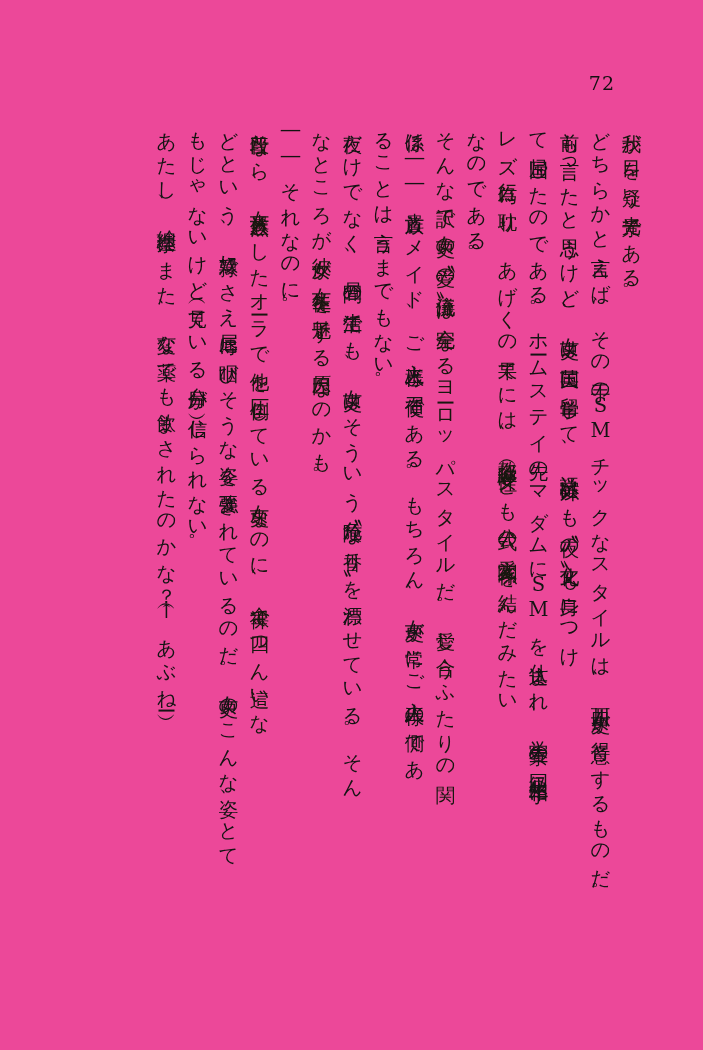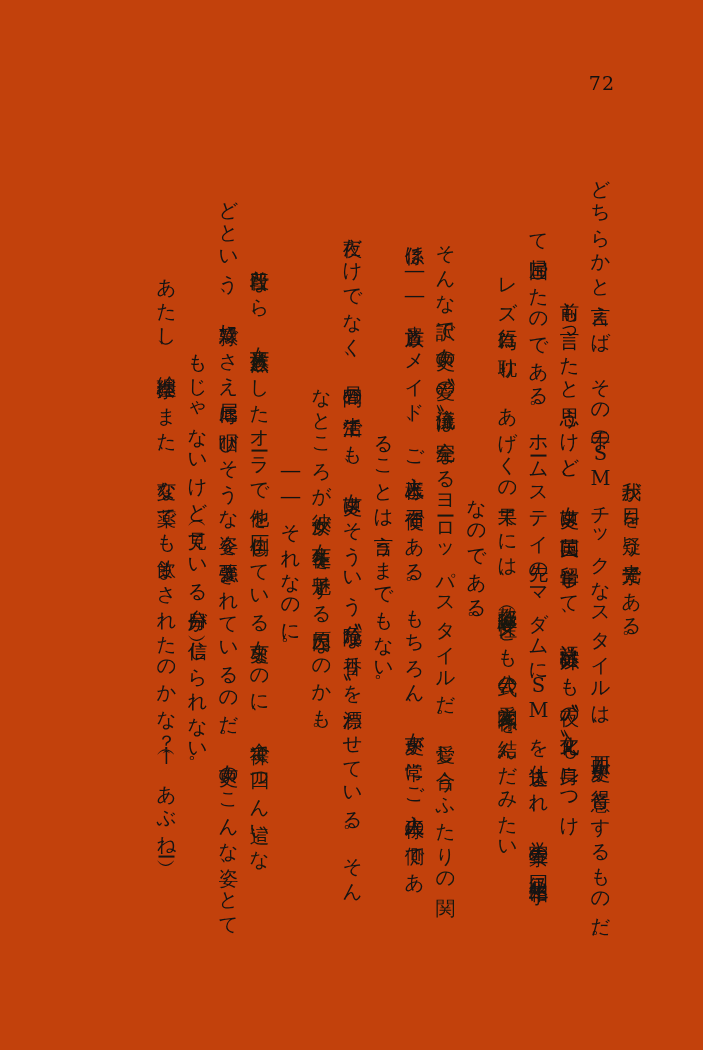--- a/index.html
+++ b/index.html
@@ -11,22 +11,21 @@
     width: 703px;
     height: 1050px;
     position: relative;
     font-family: "DejaVu Serif", "Liberation Serif", serif;
     color: #1a1a1a;
     overflow: hidden;
   }
   .page {
     position: absolute;
     inset: 0;
-    background: #c2410c;
-    text-align: center;
+    background: #ec4899;
   }
   .page-number {
     position: absolute;
     top: 72px;
     right: 88px;
     font-size: 19px;
     letter-spacing: 1px;
     color: #111;
     font-family: "DejaVu Serif", "Liberation Serif", serif;
   }

